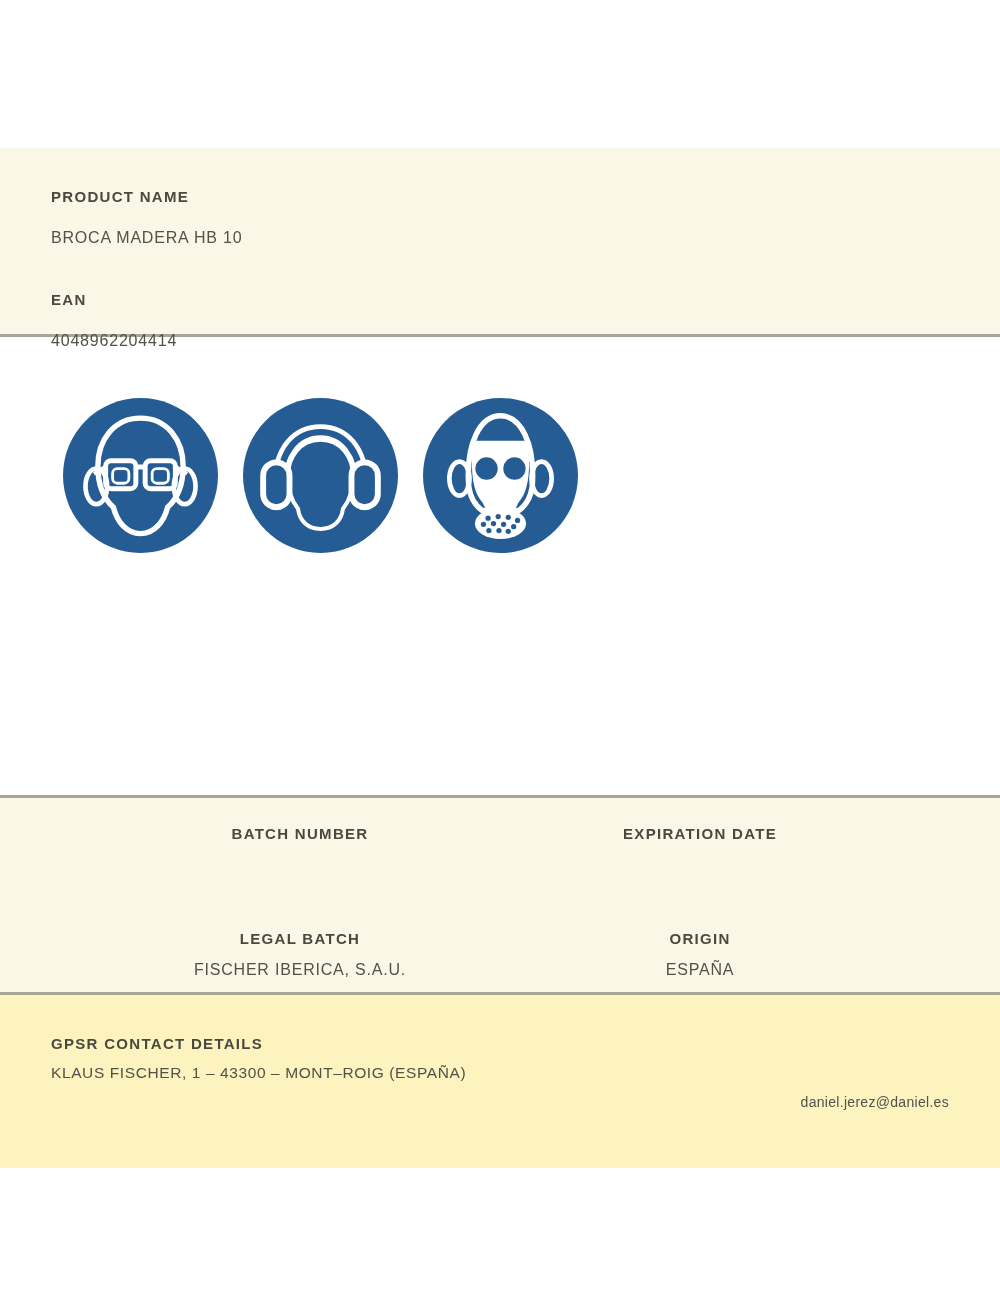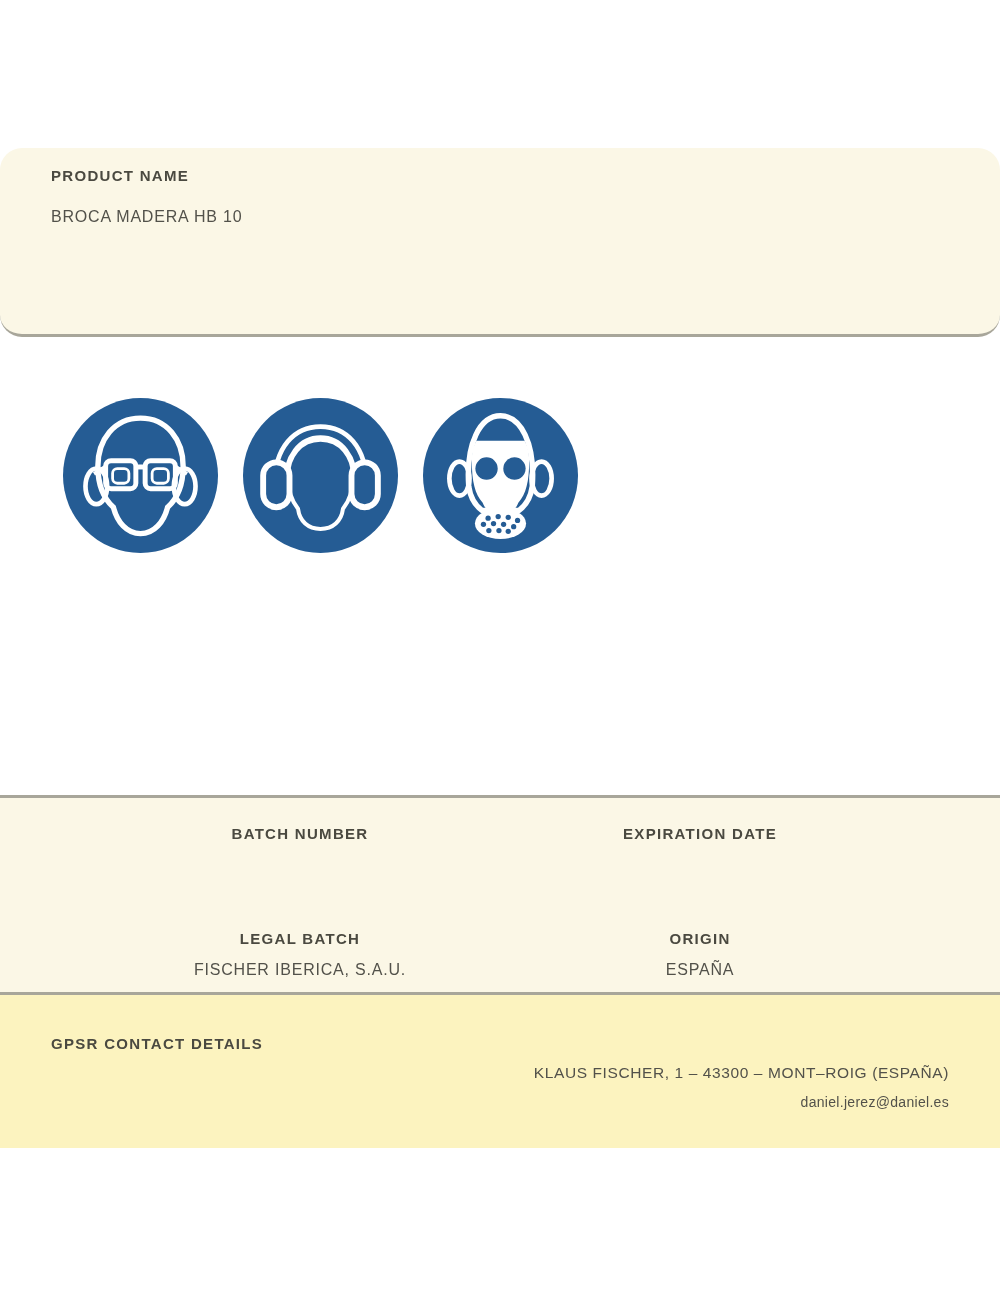--- a/index.html
+++ b/index.html
@@ -18,22 +18,21 @@
     font-family: "Liberation Sans", sans-serif;
     overflow: hidden;
   }
   .section {
     position: absolute; left: 0; right: 0;
   }
   #product-section {
     top: 148px; height: 189px;
     background: var(--section-cream);
     border-bottom: 3px solid var(--border-gray);
-    padding: 19px 51px 0 51px;
-    border-radius: 22px;
+    padding: 40px 51px 0 51px;
   }
   .field-label {
     font-weight: bold;
     font-size: 15px;
     letter-spacing: 1.3px;
     color: var(--label-text);
   }
   .field-value {
     font-size: 16px;
     letter-spacing: 0.8px;
@@ -60,28 +59,28 @@
     display: flex;
   }
   .col {
     width: 50%;
     text-align: center;
   }
   .row-gap { margin-top: 74px; }
   #details-section .field-value { margin-top: 14px; }
 
   #gpsr-section {
-    top: 992px; height: 156px;
+    top: 992px; height: 176px;
     background: var(--section-yellow);
     border-top: 3px solid var(--border-gray);
     padding: 40px 51px 8px 51px;
   }
   #gpsr-address {
     margin-top: 12px;
-    text-align: right;
+    text-align: left;
     font-size: 15.5px;
     letter-spacing: 0.6px;
     color: var(--value-text);
   }
   #gpsr-email {
     margin-top: 12px;
     text-align: right;
     font-size: 14px;
     letter-spacing: 0.3px;
     color: var(--value-text);
@@ -92,20 +91,24 @@
   .bw { fill: var(--icon-blue); stroke: #ffffff; }
   .wf { fill: #ffffff; }
 </style>
 </head>
 <body>
 
 <div class="section" id="product-section">
   <div class="field-block">
     <div class="field-label">PRODUCT NAME</div>
     <div class="field-value">BROCA MADERA HB 10</div>
+  </div>
+  <div class="field-block">
+    <div class="field-label">EAN</div>
+    <div class="field-value">4048962204414</div>
   </div>
 </div>
 
 <div id="icons-row">
 
   <svg class="safety-icon" viewBox="0 0 100 100">
     <circle class="b" cx="50" cy="50" r="50"></circle>
     <ellipse class="bw" cx="21.5" cy="57" rx="7" ry="11.5" stroke-width="3"></ellipse>
     <ellipse class="bw" cx="78.5" cy="57" rx="7" ry="11.5" stroke-width="3"></ellipse>
     <path class="ws" stroke-width="3.5" d="M50 13 C67 13 77.5 27 77.5 44 C77.5 57 73 65.5 67.5 70.5 C65 80 59 87.5 50 87.5 C41 87.5 35 80 32.5 70.5 C27 65.5 22.5 57 22.5 44 C22.5 27 33 13 50 13 Z"></path>

